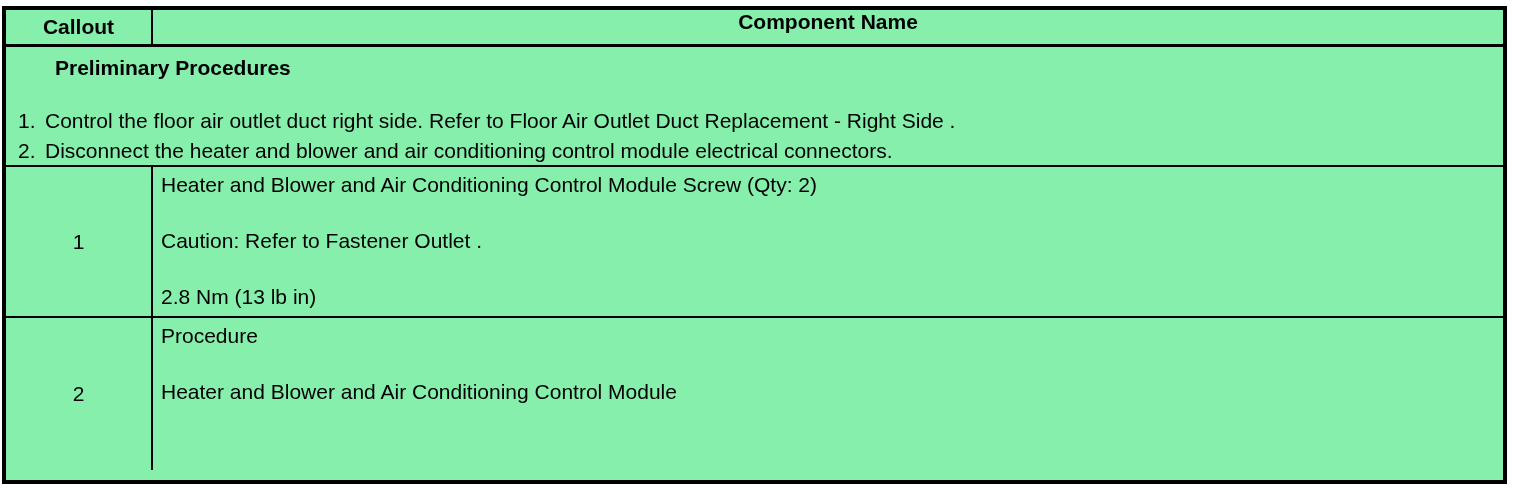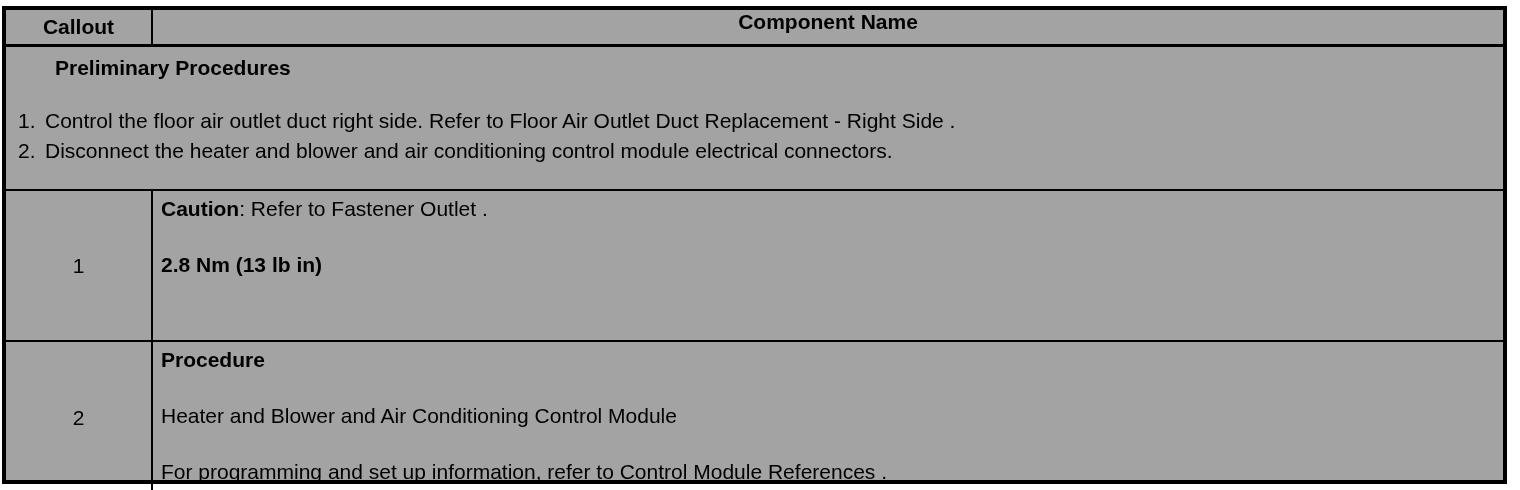--- a/index.html
+++ b/index.html
@@ -9,42 +9,42 @@
     background: #ffffff;
     font-family: "Liberation Sans", sans-serif;
     color: #000000;
     -webkit-font-smoothing: none;
   }
   .doc-table {
     position: absolute;
     left: 2px; top: 6px;
     width: 1505px; height: 478px;
     border: 4px solid #000000;
-    background: #a3a3a3;
+    background: #86efac;
   }
   
   .hdr-row {
     display: flex;
     height: 37px;
     border-bottom: 3px solid #000000;
     font-size: 21px;
     font-weight: bold;
   }
   .hdr-callout {
     width: 147px;
     border-right: 2px solid #000000;
     display: flex; align-items: center; justify-content: center;
   }
   .hdr-comp {
     flex: 1;
     display: flex; justify-content: center;
   }
   
   .prelim {
-    height: 144px;
+    height: 120px;
     border-bottom: 2px solid #000000;
     font-size: 21px;
     padding-top: 9px;
     overflow: hidden;
   }
   .prelim-title {
     font-weight: bold;
     margin-left: 49px;
     line-height: 24px;
   }
@@ -65,21 +65,21 @@
     display: flex; align-items: center; justify-content: center;
     flex: none;
   }
   .comp-cell {
     flex: 1;
     padding: 6px 10px 0 8px;
     overflow: hidden;
   }
   .comp-cell p { margin: 0; line-height: 24px; white-space: nowrap; }
   .comp-cell p + p { margin-top: 32px; }
-  .b { font-weight: bold; }
+  .b { font-weight: normal; }
 </style>
 </head>
 <body>
 
 <div class="doc-table">
 
   <div class="hdr-row">
     <div class="hdr-callout">
       <span>Callout</span>
     </div>
@@ -100,29 +100,29 @@
         <span class="step-txt">Disconnect the heater and blower and air conditioning control module electrical connectors.</span>
       </div>
     </div>
   </div>
 
   <div class="c-row r1">
     <div class="callout-cell">
       <span>1</span>
     </div>
     <div class="comp-cell">
+      <p><span class="b"></span><span>Heater and Blower and Air Conditioning Control Module Screw (Qty: 2)</span></p>
       <p><span class="b">Caution</span><span>: Refer to Fastener Outlet .</span></p>
       <p><span class="b">2.8 Nm (13 lb in)</span><span></span></p>
     </div>
   </div>
 
   <div class="c-row r2">
     <div class="callout-cell">
       <span>2</span>
     </div>
     <div class="comp-cell">
       <p><span class="b">Procedure</span><span></span></p>
       <p><span class="b"></span><span>Heater and Blower and Air Conditioning Control Module</span></p>
-      <p><span class="b"></span><span>For programming and set up information, refer to Control Module References .</span></p>
     </div>
   </div>
 
 </div>
 
 </body></html>

